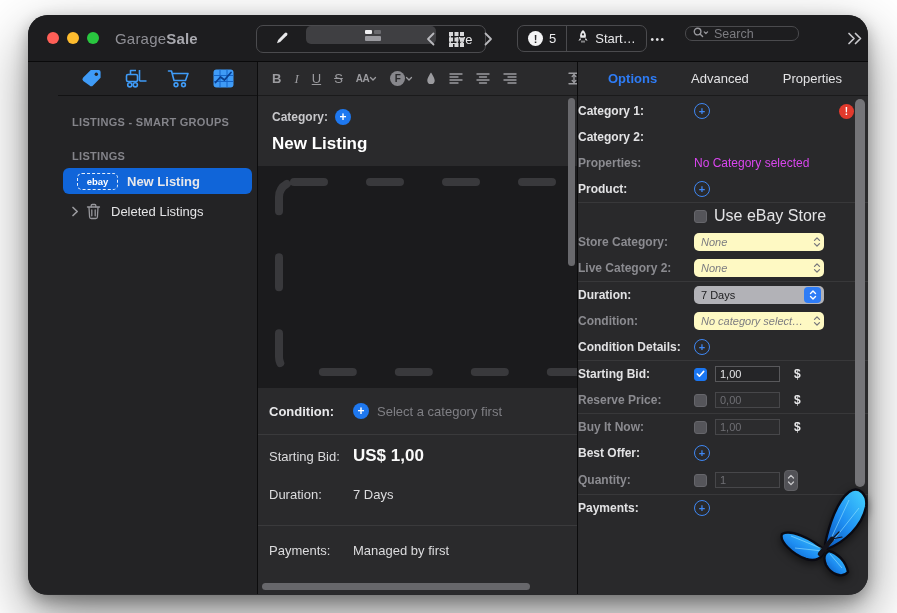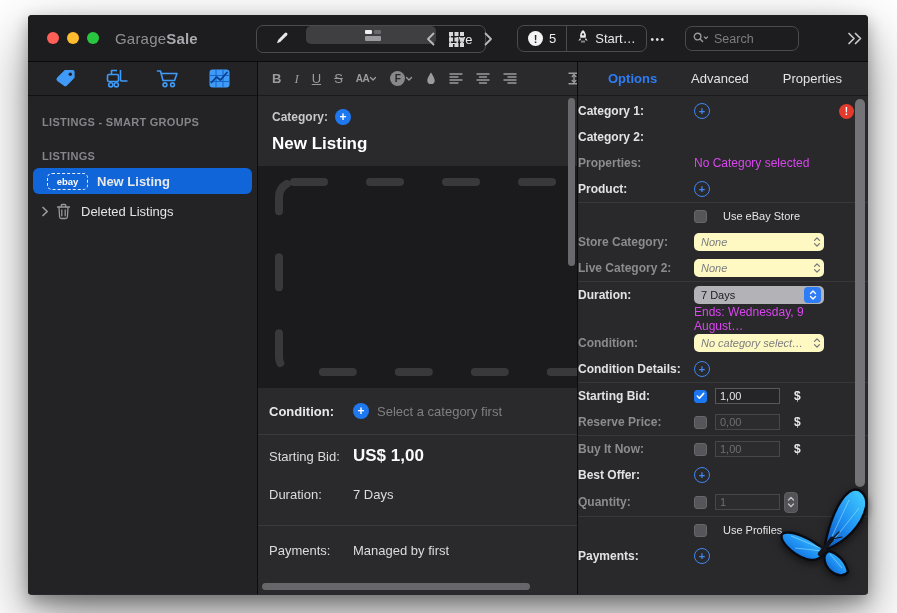--- a/index.html
+++ b/index.html
@@ -1,20 +1,20 @@
 <!DOCTYPE html>
 <html><head>
 <meta charset="utf-8">
 <style>
   * { margin:0; padding:0; box-sizing:border-box; }
   html,body { width:897px; height:613px; }
   body { background:#fff; font-family:"Liberation Sans", sans-serif; overflow:hidden; position:relative; }
 
   .window { position:absolute; left:28px; top:15px; width:840px; height:580px;
-    background:#29292b; border-radius:4px; overflow:hidden;
+    background:#29292b; border-radius:20px; overflow:hidden;
     box-shadow:0 22px 55px rgba(0,0,0,.45), 0 6px 16px rgba(0,0,0,.30), inset 0 1px 0 rgba(255,255,255,.07); }
 
   
   .titlebar { position:relative; height:47px; background:#1d1d1f; border-bottom:1px solid #0a0a0b; }
   .traffic { position:absolute; left:19px; top:17px; display:flex; gap:8px; }
   .dot { width:12px; height:12px; border-radius:50%; }
   .appname { position:absolute; left:87px; top:15px; font-size:15px; color:#8f8f95; letter-spacing:.2px; }
   .appname .bold { font-weight:700; color:#a9a9af; }
   .seg-group { position:absolute; left:228px; top:10px; height:28px; display:flex; border:1px solid #4b4b4e; border-radius:7px; overflow:hidden; }
   .seg { width:49px; display:flex; align-items:center; justify-content:center; color:#e8e8ea; font-size:13px; }
@@ -24,28 +24,28 @@
   .pvicon .b { position:absolute; right:0; top:0; width:7px; height:4.5px; background:#6a6a6e; border-radius:1px; }
   .pvicon .c { position:absolute; left:0; bottom:0; width:16px; height:4.5px; background:#9a9a9f; border-radius:1px; }
   .navbtn { position:absolute; top:13px; display:flex; align-items:center; justify-content:center; width:24px; height:22px; }
   .alert-group { position:absolute; left:489px; top:10px; height:27px; display:flex; align-items:center; border:1px solid #4b4b4e; border-radius:7px; }
   .alert-seg { display:flex; align-items:center; gap:6px; padding:0 10px; height:100%; }
   .alert-seg + .alert-seg { border-left:1px solid #4b4b4e; }
   .alert-circ { width:15px; height:15px; border-radius:50%; background:#f4f4f5; color:#2a2a2c; font-size:11px; font-weight:700; display:flex; align-items:center; justify-content:center; }
   .alert-count { color:#ececee; font-size:13px; }
   .start-label { color:#e8e8ea; font-size:13px; max-width:46px; overflow:hidden; white-space:nowrap; }
   .more { position:absolute; left:614px; top:12px; width:32px; height:24px; display:flex; align-items:center; justify-content:center; color:#e2e2e4; font-size:10px; letter-spacing:1.5px; }
-  .search { position:absolute; left:657px; top:11px; width:114px; height:25px; border:1px solid #4a4a4d; border-radius:7px; display:flex; align-items:center; padding:0 7px; gap:5px; }
+  .search { position:absolute; left:657px; top:11px; width:114px; height:15px; border:1px solid #4a4a4d; border-radius:7px; display:flex; align-items:center; padding:0 7px; gap:5px; }
   .search input { flex:1; min-width:0; background:transparent; border:none; outline:none; color:#d6d6d8; font-size:12.5px; font-family:"Liberation Sans",sans-serif; }
   .search input::placeholder { color:#7c7c81; }
   .overflow { position:absolute; left:816px; top:13px; width:22px; height:20px; display:flex; align-items:center; justify-content:center; }
 
   
   .content { display:flex; height:532px; }
-  .sidebar { width:230px; background:#232325; border-right:1px solid #0c0c0d; }
+  .sidebar { width:230px; background:#232325; border-right:1px solid #0c0c0d;padding-left:30px; }
   .middle { width:320px; background:#2a2a2c; border-right:1px solid #0c0c0d; position:relative; overflow:hidden; display:flex; flex-direction:column; }
   .inspector { flex:1; background:#29292b; position:relative; overflow:hidden; }
 
   
   .tabstrip { height:34px; display:flex; align-items:center; justify-content:space-around; padding:0 12px; border-bottom:1px solid #121213; }
   .stab { width:40px; height:26px; display:flex; align-items:center; justify-content:center; }
   .side-header { margin:20px 0 0 14px; font-size:11px; font-weight:700; color:#84848a; letter-spacing:.3px; }
   .side-header.second { margin-top:22px; }
   .srow { height:26px; margin:4px 5px 0; border-radius:6px; display:flex; align-items:center; font-size:13px; color:#e8e8ea; }
   .srow.selected { background:#1065d9; font-weight:600; margin-top:6px; }
@@ -96,21 +96,21 @@
   .f-label.dim { color:#8b8b90; }
   .f-ctrl { margin-left:8px; display:flex; align-items:center; }
   .plus-o { width:16px; height:16px; border-radius:50%; border:1.5px solid #3f87f2; color:#3f87f2; font-size:11px; font-weight:700; display:flex; align-items:center; justify-content:center; line-height:1; }
   .badge-err { margin-left:auto; width:15px; height:15px; border-radius:50%; background:#e23a2d; color:#fff; font-size:10px; font-weight:800; display:flex; align-items:center; justify-content:center; }
   .f-val { font-size:12px; color:#d946ef; }
   .txt { width:130px; height:16px; background:#252527; border:1px solid #58585b; color:#e6e6e8; font-size:11px; padding:0 4px; font-family:"Liberation Sans",sans-serif; outline:none; }
   .txt.small { width:65px; }
   .txt.off { color:#6f6f74; border-color:#47474a; background:#2c2c2e; }
   .cb { width:13px; height:13px; border-radius:3px; background:#55555a; border:1px solid #66666b; flex:none; }
   .cb.on { background:#1a76f2; border-color:#1a76f2; display:flex; align-items:center; justify-content:center; }
-  .cb-lbl { margin-left:16px; font-size:11px; color:#e4e4e6; }
+  .cb-lbl { margin-left:7px; font-size:16px; color:#e4e4e6; }
   .sel { width:130px; height:18px; border-radius:5px; display:flex; align-items:center; padding:0 3px 0 7px; font-size:11px; }
   .sel.dis { background:#fef9c3; color:#7c7c81;font-style:italic; }
   .sel.en { background:#b2b2b7; color:#1c1c1e; }
   .sel .grow { flex:1; overflow:hidden; white-space:nowrap; }
   .cap { width:17px; height:16px; border-radius:4px; background:#2e7cf6; display:flex; align-items:center; justify-content:center; }
   .cur { margin-left:14px; font-size:12px; font-weight:600; color:#e9e9eb; }
   .stepper { margin-left:4px; width:14px; height:21px; background:#525257; border:1px solid #5f5f63; border-radius:4px; display:flex; align-items:center; justify-content:center; }
   .i-div { height:1px; background:#38383a; }
   .gap8 { margin-left:8px; }
   .vscroll.insp { right:3px; top:37px; width:10px; height:388px; background:#747478; border-radius:5px; }
@@ -457,26 +457,20 @@
                 <svg width="8" height="12" viewBox="0 0 8 12">
                     <g fill="none" stroke="#fff" stroke-width="1.4" stroke-linecap="round" stroke-linejoin="round">
                       <path d="M1.5 4.4 L4 1.9 L6.5 4.4"></path>
                       <path d="M1.5 7.6 L4 10.1 L6.5 7.6"></path>
                     </g>
                   </svg>
               </span>
             </span>
           </span>
         </div>
-        <div class="f-row short">
-          <span class="f-label"></span>
-          <span class="f-ctrl">
-              <span class="f-val">Ends: Wednesday, 9 August…</span>
-            </span>
-        </div>
         <div class="f-row">
           <span class="f-label dim">Condition:</span>
           <span class="f-ctrl">
             <span class="sel dis">
               <span class="grow">No category select…</span>
               <svg width="8" height="12" viewBox="0 0 8 12">
                   <g fill="none" stroke="#76767b" stroke-width="1.3" stroke-linecap="round" stroke-linejoin="round">
                     <path d="M1.5 4.4 L4 1.9 L6.5 4.4"></path>
                     <path d="M1.5 7.6 L4 10.1 L6.5 7.6"></path>
                   </g>
@@ -542,27 +536,20 @@
                     <path d="M1.5 9 L4 11.6 L6.5 9"></path>
                   </g>
                 </svg>
             </span>
           </span>
         </div>
 
         <div class="i-div"></div>
 
         <div class="f-row">
-          <span class="f-label"></span>
-          <span class="f-ctrl">
-            <span class="cb"></span>
-            <span class="cb-lbl">Use Profiles</span>
-          </span>
-        </div>
-        <div class="f-row">
           <span class="f-label">Payments:</span>
           <span class="f-ctrl">
               <span class="plus-o">+</span>
             </span>
         </div>
       </div>
 
       <div class="vscroll insp"></div>
     </div>
   </div>

